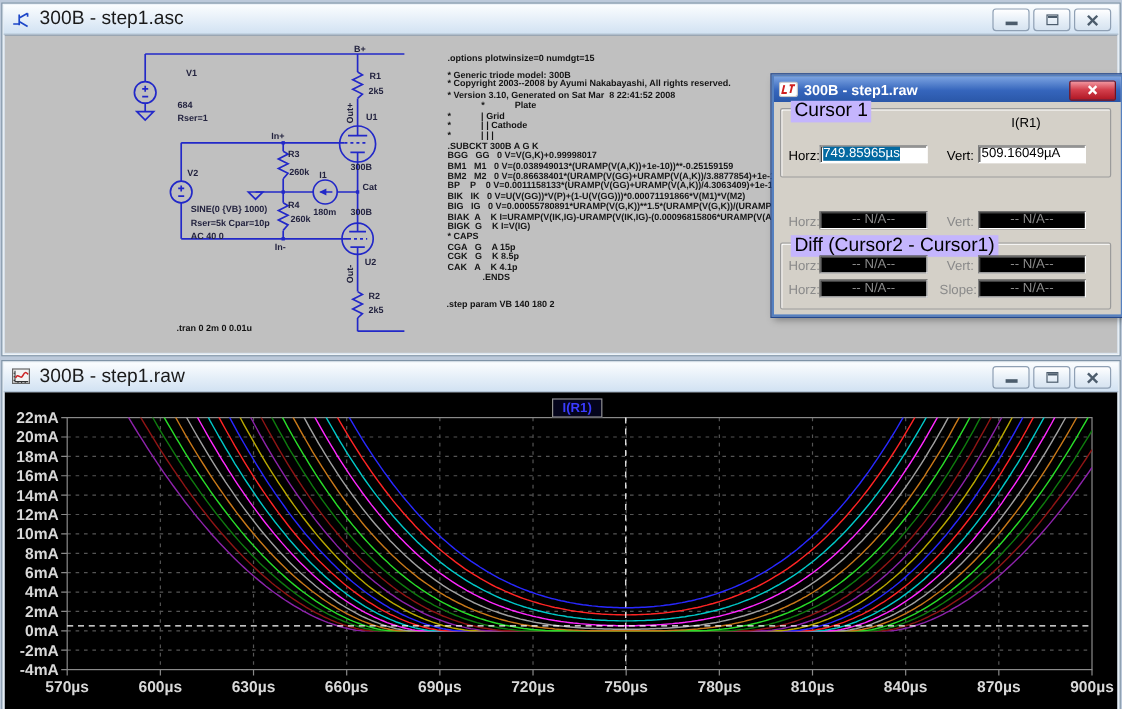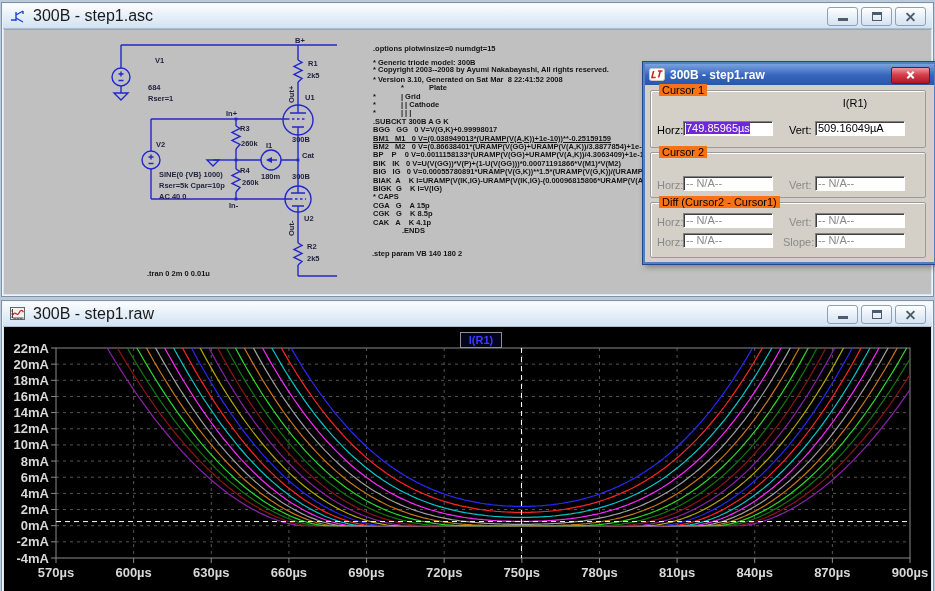--- a/index.html
+++ b/index.html
@@ -45,30 +45,30 @@
       background:linear-gradient(#7aa2e0,#3565bc 55%,#2a57a8);display:flex;
       align-items:center;padding:0 4px;box-sizing:border-box}
   .dlg-title{color:#fff;font-size:12px;font-weight:bold;margin-left:5px}
   .dlg-close{position:absolute;right:4px;top:3px;width:37px;height:15px;
       border:1px solid #7e0f16;border-radius:2px;
       background:linear-gradient(#f297a0,#d4404d 45%,#b01724);}
   .dlg-close i{position:absolute;left:14px;top:6px;width:9px;height:2px;background:#fff}
   .dlg-close i.a{transform:rotate(45deg)} .dlg-close i.b{transform:rotate(-45deg)}
   .grp{position:absolute;left:5px;width:276px;border:1px solid #9b9b9b;
        box-shadow:inset 1px 1px 0 #fff;border-radius:2px;box-sizing:border-box}
-  .grp-label{position:absolute;top:-7px;left:8px;background:#f97316;padding:0 3px;
-       font-size:11px;color:#000}
+  .grp-label{position:absolute;top:-7px;left:8px;background:#c4b5fd;padding:0 3px;
+       font-size:16px;color:#000}
   .fld-label{position:absolute;font-size:11px;color:#000}
   .fld-label.dis{color:#8a8a8a}
   .field{position:absolute;width:90px;height:15px;box-sizing:border-box;
        background:#fff;border:1px solid #808080;border-right-color:#fff;
        border-bottom-color:#fff;box-shadow:inset 1px 1px 0 #404040;
        font-size:11px;line-height:13px;padding:0 2px;color:#000;overflow:hidden}
-  .field.dis{background:#ffffff;color:#8a8a8a;}
-  .sel-text{background:#6d28d9;color:#fff}
+  .field.dis{background:#000000;color:#8a8a8a;text-align:center}
+  .sel-text{background:#0369a1;color:#fff}
   .trace-name{position:absolute;font-size:11px;color:#000}
 </style>
 </head>
 <body>
 
 <div class="window" style="left:1px;top:2px;width:931px;height:293px">
   <div class="titlebar">
     <svg class="ticon" viewBox="0 0 18 16">
       <path d="M2 12 H7 M7 4 V13 M7 7 L14 3 M7 10 L14 14 M14 3 V6" stroke="#1c46c8" stroke-width="1.4" fill="none"></path>
     </svg>
@@ -178,21 +178,21 @@
         <div class="netline" style="left: 369px; top: 14px;">.options plotwinsize=0 numdgt=15</div>
         <div class="netline" style="left: 369px; top: 28px;">* Generic triode model: 300B</div>
         <div class="netline" style="left: 369px; top: 23px; margin-top: 12px;">* Copyright 2003--2008 by Ayumi Nakabayashi, All rights reserved.</div>
         <div class="netline" style="left: 369px; top: 44.8px;">* Version 3.10, Generated on Sat Mar  8 22:41:52 2008</div>
         <div class="netline" style="left: 369px; top: 53.2px; margin-left: 28px;">*            Plate</div>
         <div class="netline" style="left: 369px; top: 61.6px;">*            | Grid</div>
         <div class="netline" style="left: 369px; top: 70px;">*            | | Cathode</div>
         <div class="netline" style="left: 369px; top: 78.4px;">*            | | |</div>
         <div class="netline" style="left: 369px; top: 86.8px;">.SUBCKT 300B A G K</div>
         <div class="netline" style="left: 369px; top: 95.2px;">BGG   GG   0 V=V(G,K)+0.99998017</div>
-        <div class="netline" style="left: 369px; top: 103.6px; text-decoration: underline;">BM1   M1   0 V=(0.038949013*(URAMP(V(A,K))+1e-10))**-0.25159159</div>
+        <div class="netline" style="left: 369px; top: 103.6px;">BM1   M1   0 V=(0.038949013*(URAMP(V(A,K))+1e-10))**-0.25159159</div>
         <div class="netline" style="left: 369px; top: 112px;">BM2   M2   0 V=(0.86638401*(URAMP(V(GG)+URAMP(V(A,K))/3.8877854)+1e-10))**1.7515916</div>
         <div class="netline" style="left: 369px; top: 120.4px;">BP    P    0 V=0.0011158133*(URAMP(V(GG)+URAMP(V(A,K))/4.3063409)+1e-10)**1.5</div>
         <div class="netline" style="left: 369px; top: 128.8px;">BIK   IK   0 V=U(V(GG))*V(P)+(1-U(V(GG)))*0.00071191866*V(M1)*V(M2)</div>
         <div class="netline" style="left: 369px; top: 137.2px;">BIG   IG   0 V=0.00055780891*URAMP(V(G,K))**1.5*(URAMP(V(G,K))/(URAMP(V(A,K))+URAMP(V(G,K)))*1.2+0.4)</div>
         <div class="netline" style="left: 369px; top: 145.6px;">BIAK  A    K I=URAMP(V(IK,IG)-URAMP(V(IK,IG)-(0.00096815806*URAMP(V(A,K))**1.5)))</div>
         <div class="netline" style="left: 369px; top: 154px;">BIGK  G    K I=V(IG)</div>
         <div class="netline" style="left: 369px; top: 162.4px;">* CAPS</div>
         <div class="netline" style="left: 369px; top: 170.8px;">CGA   G    A 15p</div>
         <div class="netline" style="left: 369px; top: 179.2px;">CGK   G    K 8.5p</div>
         <div class="netline" style="left: 369px; top: 187.6px;">CAK   A    K 4.1p</div>
@@ -362,23 +362,20 @@
 
   <div class="grp" style="top:26px;height:58px">
     <span class="grp-label">Cursor 1</span>
   </div>
   <div class="trace-name" style="left:150px;top:33px;width:120px;text-align:center">I(R1)</div>
   <span class="fld-label" style="left:12px;top:60px">Horz:</span>
   <span class="field" style="left:38px;top:57px"><span class="sel-text">749.85965µs</span></span>
   <span class="fld-label" style="left:144px;top:60px">Vert:</span>
   <span class="field" style="left:170px;top:57px">509.16049µA</span>
 
-  <div class="grp" style="top:88px;height:46px">
-    <span class="grp-label">Cursor 2</span>
-  </div>
   <span class="fld-label dis" style="left:12px;top:115px">Horz:</span>
   <span class="field dis" style="left:38px;top:112px">-- N/A--</span>
   <span class="fld-label dis" style="left:144px;top:115px">Vert:</span>
   <span class="field dis" style="left:170px;top:112px">-- N/A--</span>
 
   <div class="grp" style="top:138px;height:56px">
     <span class="grp-label">Diff (Cursor2 - Cursor1)</span>
   </div>
   <span class="fld-label dis" style="left:12px;top:152px">Horz:</span>
   <span class="field dis" style="left:38px;top:149px">-- N/A--</span>

